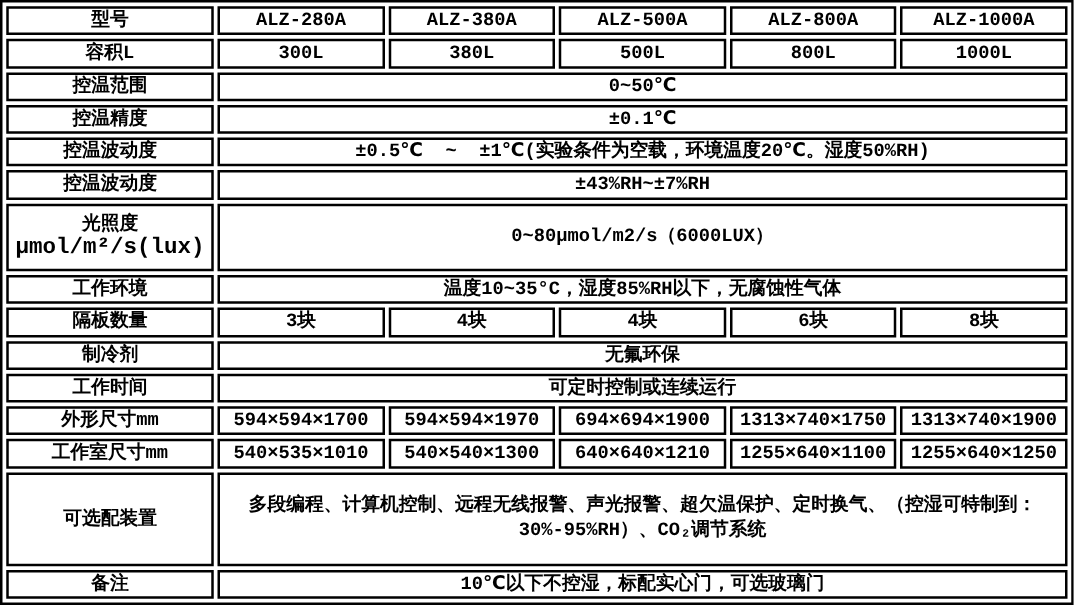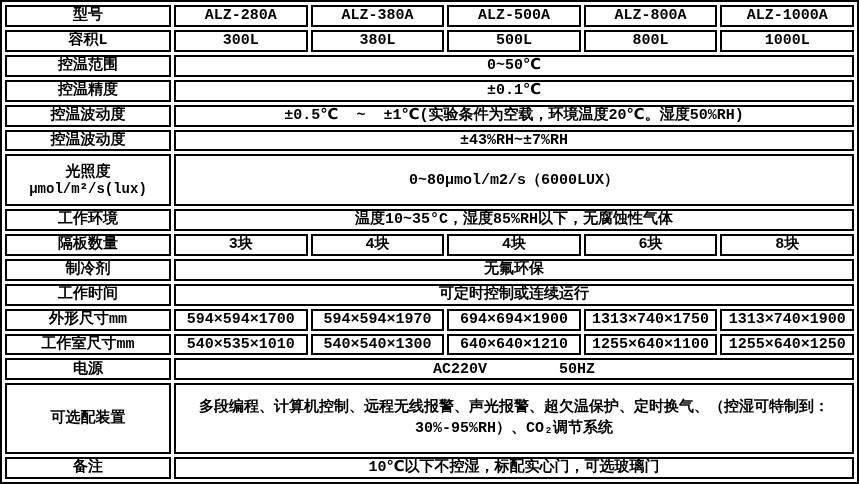--- a/index.html
+++ b/index.html
@@ -40,21 +40,21 @@
   table.spec-table tr.row-tall td { height: 50px; }
   table.spec-table tr.row-xtall td { height: 48px; }
   table.spec-table td.merged { white-space: pre-wrap; }
   table.spec-table td.wrap {
     white-space: pre-wrap;
     line-height: 1.35;
     padding: 12px 6px;
   }
   .label-sub {
     display: block;
-    font-size: 14px;
+    font-size: 18px;
     line-height: 1.1;
   }
   .label-main {
     display: block;
     line-height: 1.2;
   }
 </style>
 </head>
 <body>
 
@@ -137,24 +137,20 @@
         <td>1313×740×1900</td>
       </tr>
       <tr>
         <td>工作室尺寸mm</td>
         <td>540×535×1010</td>
         <td>540×540×1300</td>
         <td>640×640×1210</td>
         <td>1255×640×1100</td>
         <td>1255×640×1250</td>
       </tr>
-      <tr>
-        <td>电源</td>
-        <td class="merged" colspan="5">AC220V        50HZ</td>
-      </tr>
       <tr class="row-xtall">
         <td>可选配装置</td>
         <td class="wrap" colspan="5">多段编程、计算机控制、远程无线报警、声光报警、超欠温保护、定时换气、（控湿可特制到：30%-95%RH）、CO₂调节系统</td>
       </tr>
       <tr>
         <td>备注</td>
         <td class="merged" colspan="5">10℃以下不控湿，标配实心门，可选玻璃门</td>
       </tr>
     </tbody>
   </table>

